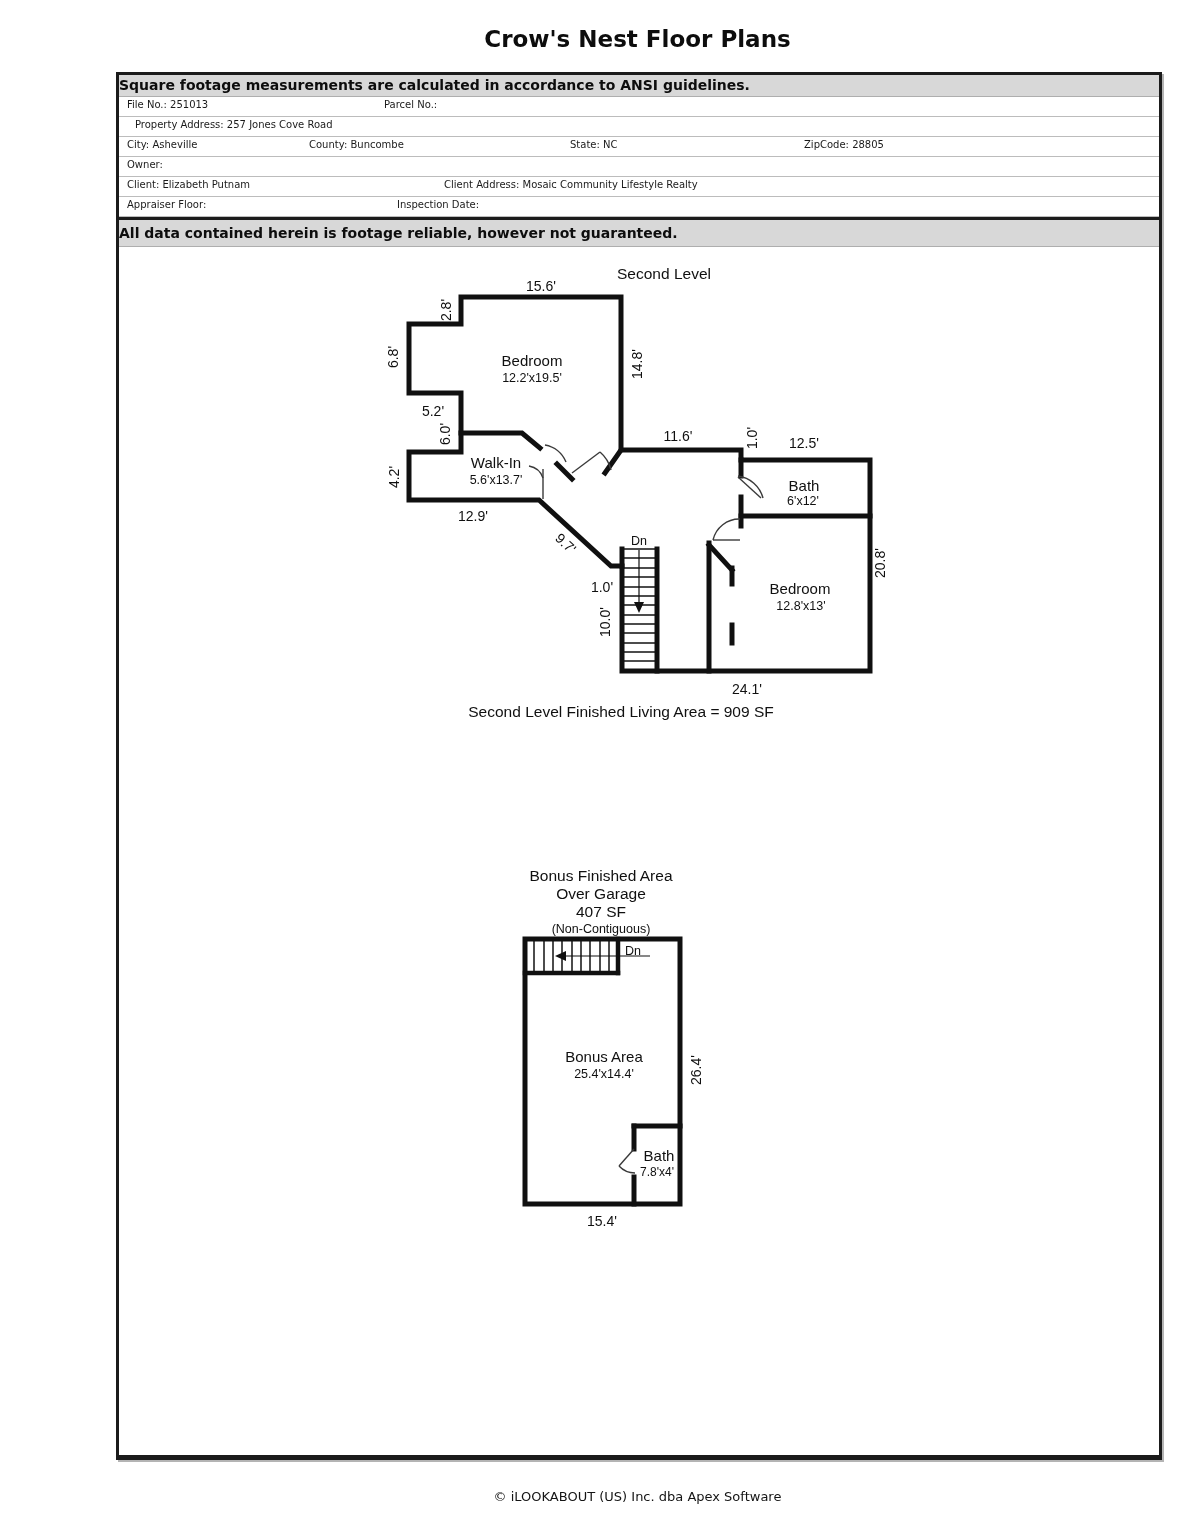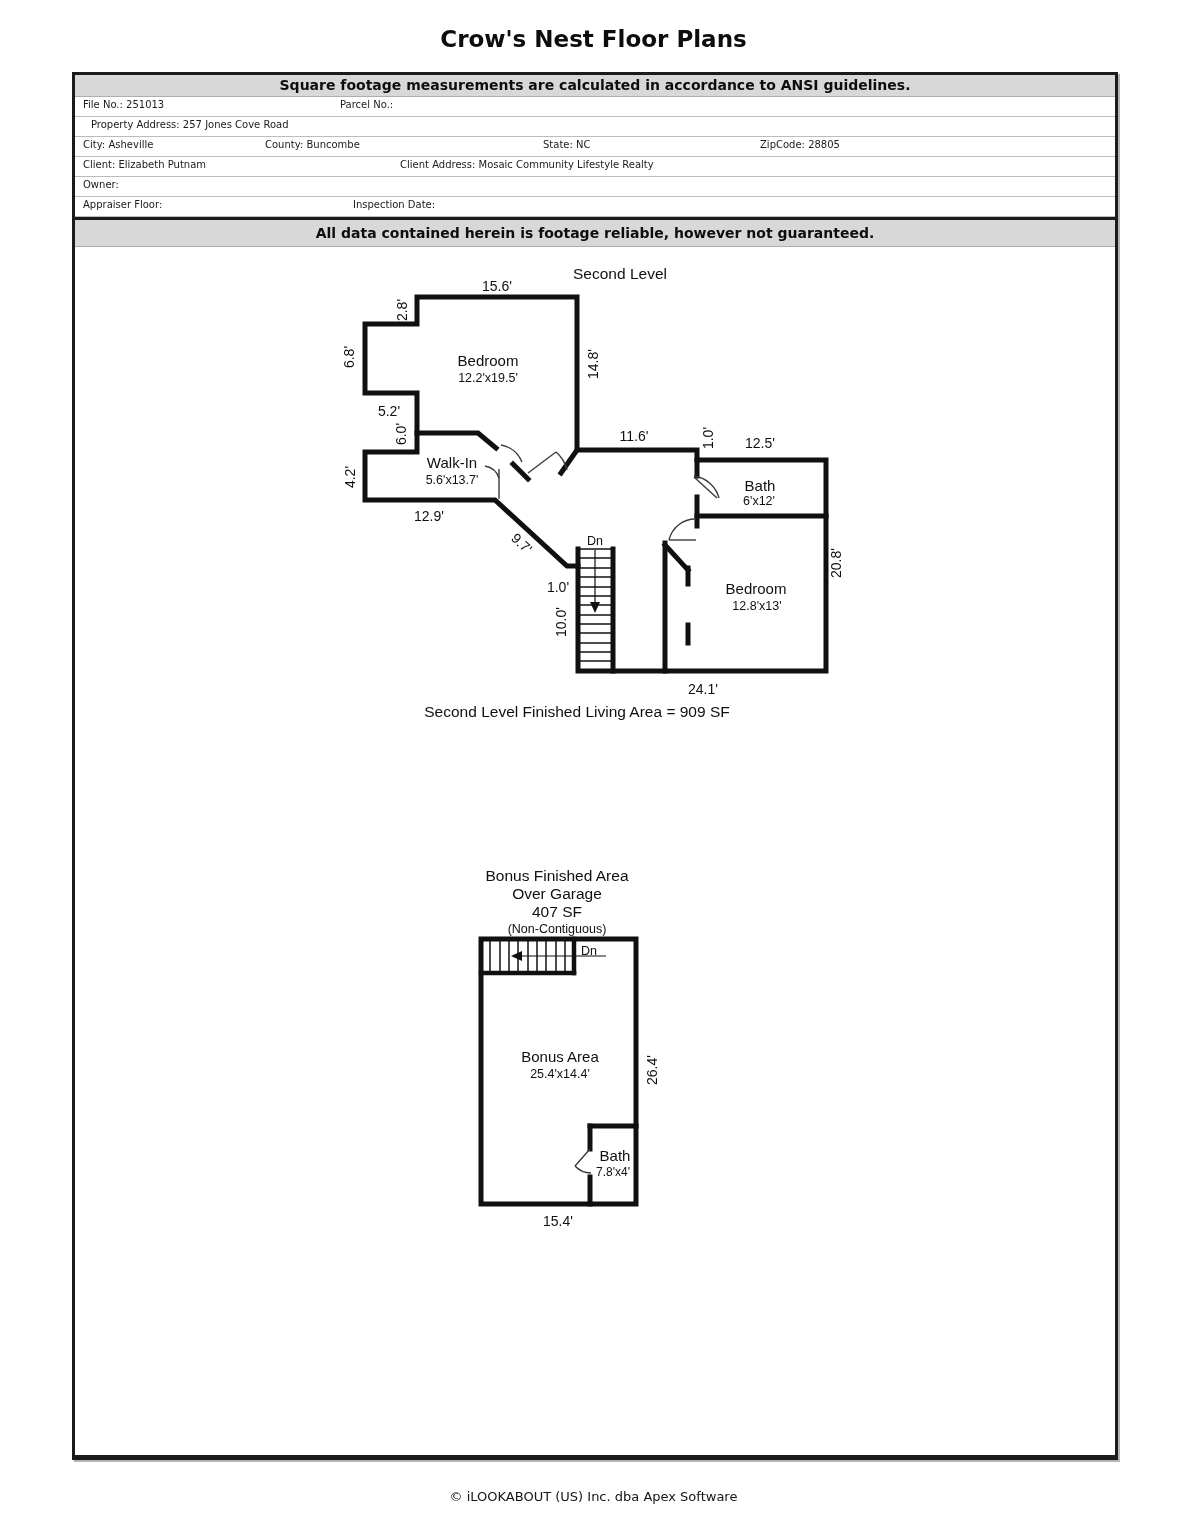--- a/index.html
+++ b/index.html
@@ -1,23 +1,23 @@
 <!DOCTYPE html>
 <html><head>
 <meta charset="utf-8">
 <style>
   html,body{margin:0;padding:0;background:#ffffff;}
   .page{position:relative;width:1027px;height:1536px;background:#fff;
-        font-family:"DejaVu Sans","Liberation Sans",sans-serif;color:#111;}
+        font-family:"DejaVu Sans","Liberation Sans",sans-serif;color:#111;margin-left:44px;}
   .doc-title{position:absolute;top:26px;left:0;width:1187px;text-align:center;
              font-size:23px;font-weight:bold;color:#0d0d0d;letter-spacing:0;}
   .doc-box{position:absolute;left:72px;top:72px;width:1040px;height:1380px;
            border:3px solid #1b1b1b;border-bottom-width:5px;background:#fff;
            box-shadow:2px 2px 0 #b4b4b4;}
-  .banner{background:#d8d8d8;border-bottom:1px solid #aeaeae;text-align:center;
+  .banner{background:#d8d8d8;border-bottom:1px solid #aeaeae;text-align:left;
           font-weight:bold;font-size:14px;line-height:21px;height:21px;color:#0d0d0d;}
   .banner.tall{height:26px;line-height:26px;}
   .hrow{position:relative;height:19px;border-bottom:1px solid #bcbcbc;font-size:10px;}
   .hrow:last-of-type{border-bottom:none;}
   .hrow .f{position:absolute;top:2px;white-space:nowrap;color:#1a1a1a;}
   .tbl-divider{height:0;border-bottom:3px solid #1b1b1b;}
   .plan-svg{position:absolute;left:72px;top:243px;}
   .footer-text{position:absolute;top:1489px;left:0;width:1187px;text-align:center;
                font-size:13px;color:#141414;}
   svg text{font-family:"Liberation Sans","DejaVu Sans",sans-serif;fill:#101010;}
@@ -39,29 +39,29 @@
     <div class="hrow">
       <span class="f" style="left:8px">File No.: 251013</span>
       <span class="f" style="left:265px">Parcel No.:</span>
     </div>
     <div class="hrow">
       <span class="f" style="left:16px">Property Address: 257 Jones Cove Road</span>
     </div>
     <div class="hrow">
       <span class="f" style="left:8px">City: Asheville</span>
       <span class="f" style="left:190px">County: Buncombe</span>
-      <span class="f" style="left:468px">State: NC</span>
+      <span class="f" style="left:451px">State: NC</span>
       <span class="f" style="left:685px">ZipCode: 28805</span>
+    </div>
+    <div class="hrow">
+      <span class="f" style="left:8px">Owner:</span>
     </div>
     <div class="hrow">
       <span class="f" style="left:8px">Client: Elizabeth Putnam</span>
       <span class="f" style="left:325px">Client Address: Mosaic Community Lifestyle Realty</span>
-    </div>
-    <div class="hrow">
-      <span class="f" style="left:8px">Owner:</span>
     </div>
     <div class="hrow">
       <span class="f" style="left:8px">Appraiser Floor:</span>
       <span class="f" style="left:278px">Inspection Date:</span>
     </div>
 
     <div class="tbl-divider"></div>
     <div class="banner tall">All data contained herein is footage reliable, however not guaranteed.</div>
   </div>
 

